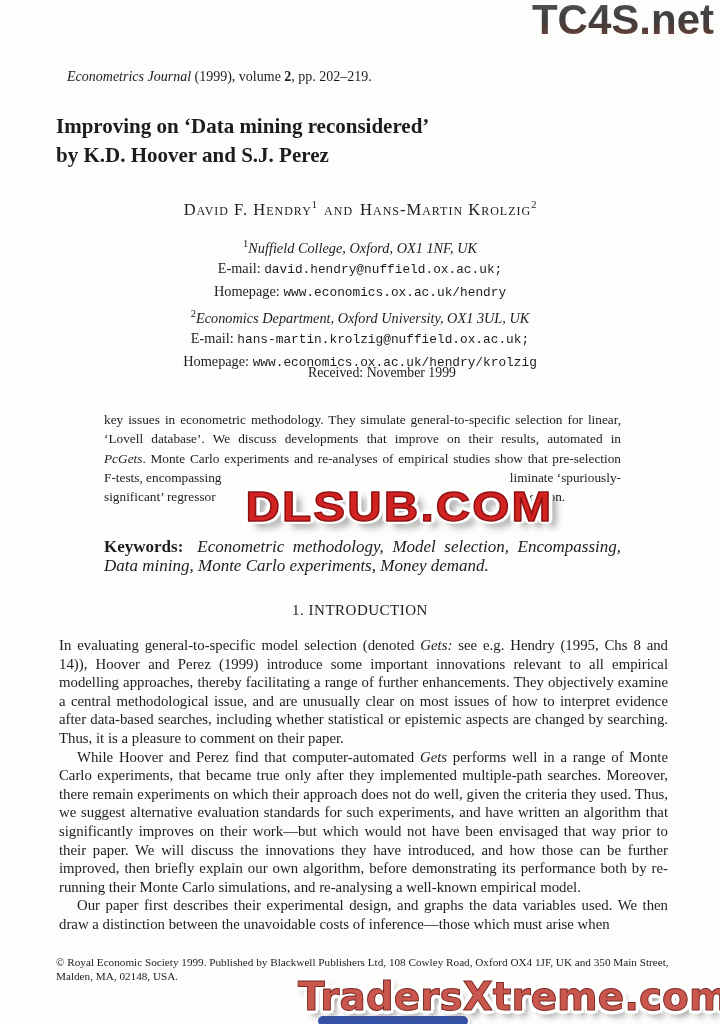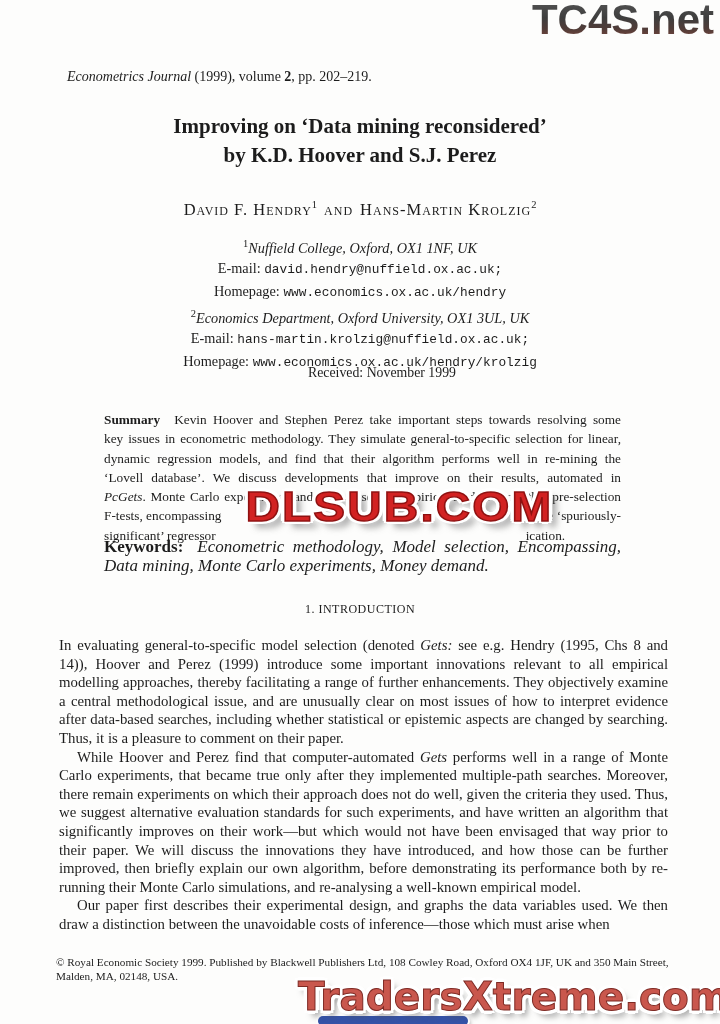--- a/index.html
+++ b/index.html
@@ -43,21 +43,21 @@
   }
   .wm-traders-bar {
     position:absolute; left:318px; top:1016px; width:150px; height:10px;
     background:#3553a8; border-radius:5px;
     box-shadow:0 0 0 2px #fff, 2px 3px 4px rgba(0,0,0,.4);
   }
   
   .journal-line { position:absolute; left:67px; top:69px; font-size:14px; }
   
   .title { position:absolute; left:56px; right:56px; top:112px;
-           text-align:center; font-weight:700; font-size:21px; line-height:29px; }
+           font-weight:700; font-size:21px; line-height:29px; }
   .authors { position:absolute; left:0; right:0; top:199px; text-align:center;
              font-variant:small-caps; font-size:16.5px; letter-spacing:1px; }
   .authors sup, .affil sup { font-size:10.5px; vertical-align:super; letter-spacing:0; }
   .authors .and { margin:0 7px; }
   .affil { position:absolute; left:0; right:0; top:234px; text-align:center;
            font-size:14.3px; line-height:20.6px; }
   .mono { font-family:"Liberation Mono", monospace; font-size:12.8px; }
   .received { position:absolute; left:0; right:0; top:365px; text-align:center; font-size:13.8px;margin-left:44px; }
   
   .summary { position:absolute; left:104px; width:517px; top:410px;
@@ -65,21 +65,21 @@
   .sum-line { height:19.3px; overflow:hidden; }
   .j { text-align:justify; text-align-last:justify; }
   .gap-sm { display:inline-block; width:14px; }
   .flex6 { display:flex; justify-content:space-between;text-align:right; }
   .flex7 { display:flex; }
   .frag-end { margin-left:310px; }
   .keywords { position:absolute; left:104px; width:517px; top:537px;
               font-size:17px; line-height:19.3px; text-align:justify; }
   
   .section-heading { position:absolute; left:0; right:0; top:602px; text-align:center;
-                     font-size:12px; letter-spacing:.5px; }
+                     font-size:15px; letter-spacing:.5px; }
   .body-text { position:absolute; left:59px; width:609px; top:636px;
                font-size:14.8px; line-height:18.6px; text-align:justify; }
   .body-text p { margin:0; }
   .body-text p.indent { text-indent:18px; }
   .footer { position:absolute; left:56px; width:614px; top:956px;
             font-size:11.2px; line-height:13.6px; }
   i, .it { font-style:italic; }
   b { font-weight:700; }
 </style>
 </head>
@@ -107,23 +107,21 @@
     <div><span>E-mail: </span><span class="mono">david.hendry@nuffield.ox.ac.uk;</span></div>
     <div><span>Homepage: </span><span class="mono">www.economics.ox.ac.uk/hendry</span></div>
     <div><sup>2</sup><i>Economics Department, Oxford University, OX1 3UL, UK</i></div>
     <div><span>E-mail: </span><span class="mono">hans-martin.krolzig@nuffield.ox.ac.uk;</span></div>
     <div><span>Homepage: </span><span class="mono">www.economics.ox.ac.uk/hendry/krolzig</span></div>
   </div>
 
   <div class="received">Received: November 1999</div>
 
   <div class="summary">
-    <div class="sum-line j"><b>Summary</b><span class="gap-sm"></span><span>Kevin Hoover and Stephen Perez take important steps towards resolving some</span></div>
     <div class="sum-line j">key issues in econometric methodology. They simulate general-to-specific selection for linear,</div>
-    <div class="sum-line j">dynamic regression models, and find that their algorithm performs well in re-mining the</div>
     <div class="sum-line j">‘Lovell database’. We discuss developments that improve on their results, automated in</div>
     <div class="sum-line j"><i>PcGets</i><span>. Monte Carlo experiments and re-analyses of empirical studies show that pre-selection</span></div>
     <div class="sum-line flex6">
         <span>F-tests, encompassing</span>
         <span>liminate ‘spuriously-</span>
       </div>
     <div class="sum-line flex7">
         <span>significant’ regressor</span>
         <span class="frag-end">ication.</span>
       </div>

